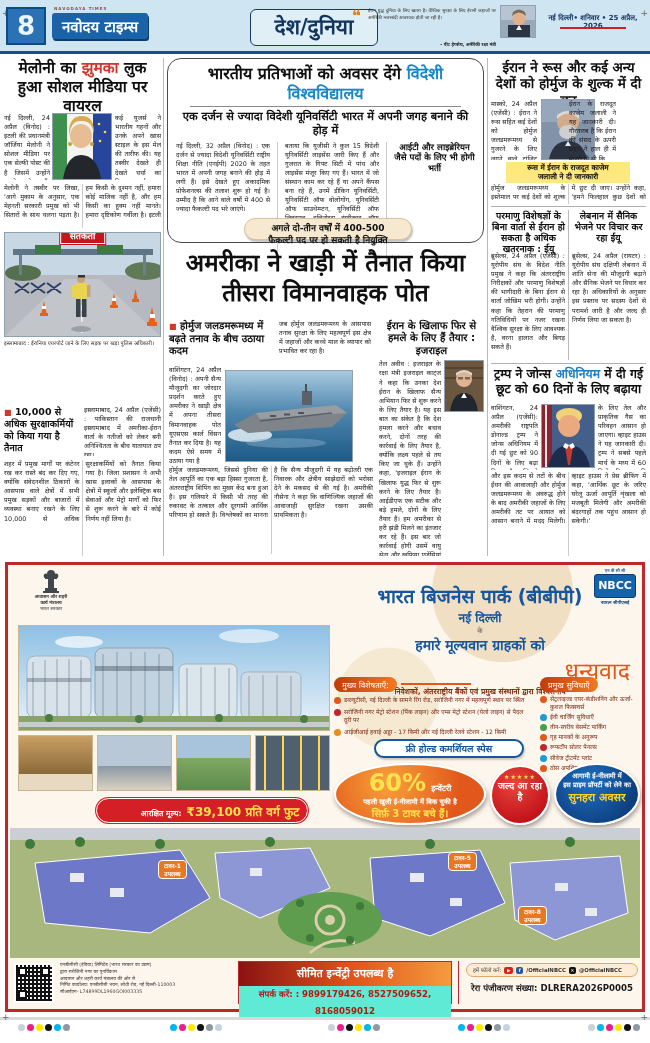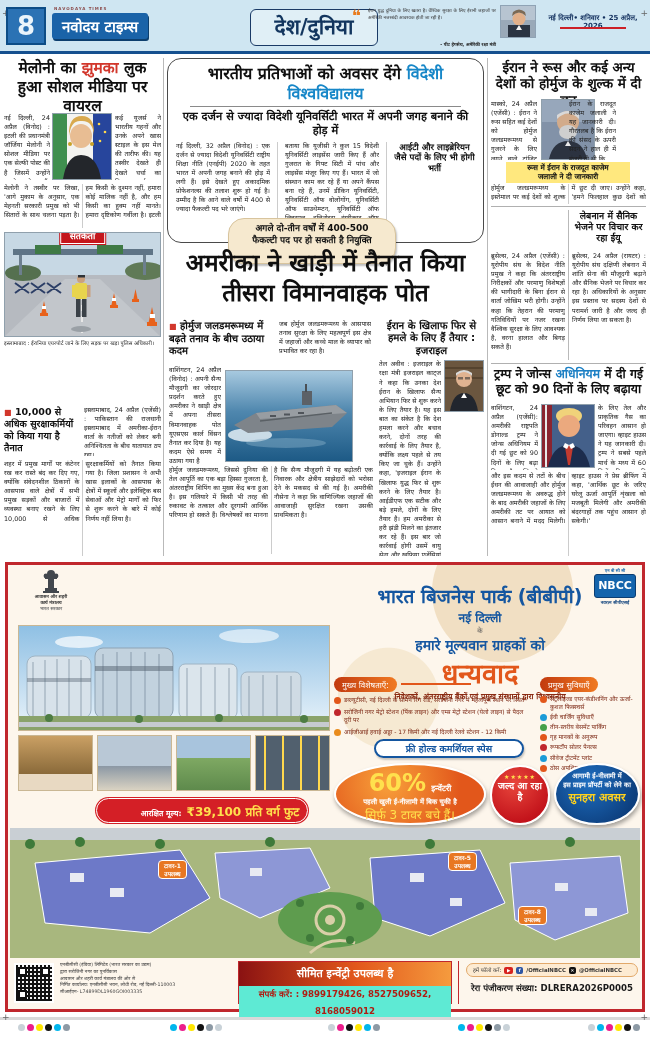--- a/index.html
+++ b/index.html
@@ -56,21 +56,21 @@
         background:#fdf6ec;
         background-image:radial-gradient(circle at 78% 6%, #f1dfc3 0, #f1dfc3 70px, transparent 71px),
                          radial-gradient(circle at 60% 30%, #f6e9d2 0, #f6e9d2 50px, transparent 51px);
   }
   .minline { font-size:4.6px; font-weight:bold; color:#3a3a3a; text-align:center; line-height:1.3; }
   .nbcc-box { background:#1464ac; border:1px solid #0c3e72; color:#fff; font-weight:bold; text-align:center; }
   .adtitle-main { font-size:19px; font-weight:bold; color:#1456a0; text-align:center; }
   .adtitle-city { font-size:12px; font-weight:bold; color:#1456a0; text-align:center; }
   .adtitle-of { font-size:7px; color:#555; text-align:center; }
   .adtitle-line { font-size:14px; font-weight:bold; color:#1456a0; text-align:center; }
-  .adtitle-thanks { font-size:27px; font-weight:bold; color:#e2571b; text-align:center; }
+  .adtitle-thanks { font-size:23px; font-weight:normal; color:#e2571b; text-align:right; }
   .adtitle-trust { font-size:7.6px; font-weight:bold; color:#8a2a12; text-align:center; }
   .feat-head { display:inline-block; background:linear-gradient(90deg,#c23a0f,#f07a22); color:#fff; font-size:8px;
                font-weight:normal; padding:2px 8px; border-radius:8px; }
   .feat-rule { display:inline-block; height:2px; background:#e2571b; vertical-align:middle; }
   .feat-item { display:flex; gap:3px; margin-top:4px; }
   .feat-ico { flex:0 0 7px; width:7px; height:7px; border-radius:50%; margin-top:1px; }
   .feat-txt { font-size:6px; line-height:1.35; color:#7a2410; }
   .ico-c1{background:#e2571b}.ico-c2{background:#c0272d}.ico-c3{background:#e98c1e}
   .ico-c4{background:#1b9bd7}.ico-c5{background:#45a049}.ico-c6{background:#e2571b}
   .freehold { background:#fff; border:2px solid #1456a0; border-radius:10px; color:#1456a0;
@@ -219,21 +219,21 @@
     <div style="height:1px;background:#8a8a8a;margin:3px 14px;"></div>
     <div class="hl" style="font-size:11.3px;">एक दर्जन से ज्यादा विदेशी यूनिवर्सिटी भारत में अपनी जगह बनाने की होड़ में</div>
     <div style="display:flex;gap:7px;margin-top:4px;position:relative;height:124px;">
       <div class="body" style="width:94px;height:124px;">नई दिल्ली, 32 अप्रैल (विनोद) : एक दर्जन से ज्यादा विदेशी यूनिवर्सिटी राष्ट्रीय शिक्षा नीति (एनईपी) 2020 के तहत भारत में अपनी जगह बनाने की होड़ में लगी हैं। इसे देखते हुए अकादमिक प्रोफेशनल्स की तलाश शुरू हो गई है। उम्मीद है कि आने वाले वर्षों में 400 से ज्यादा फैकल्टी पद भरे जाएंगे।</div>
       <div style="width:1px;background:#ccc;"></div>
       <div class="body" style="width:94px;height:124px;">बताया कि यूजीसी ने कुल 15 विदेशी यूनिवर्सिटी लाइसेंस जारी किए हैं और गुजरात के गिफ्ट सिटी में पांच और लाइसेंस मंजूर किए गए हैं। भारत में जो संस्थान काम कर रहे हैं या अपने कैंपस बना रहे हैं, उनमें डीकिन यूनिवर्सिटी, यूनिवर्सिटी ऑफ वोलोंगोंग, यूनिवर्सिटी ऑफ साउथेम्प्टन, यूनिवर्सिटी ऑफ लिवरपूल, इलिनोइस इंस्टीट्यूट ऑफ टेक्नोलॉजी, यूनिवर्सिटी</div>
       <div style="width:1px;background:#ccc;"></div>
       <div style="flex:1;">
         <div class="hl" style="font-size:8.6px;">आईटी और लाइब्रेरियन जैसे पदों के लिए भी होगी भर्ती</div>
       </div>
-      <div class="abs callout" style="left:52px;top:76px;width:168px;height:46px;">
+      <div class="abs callout" style="left:68px;top:76px;width:168px;height:22px;">
         <div>अगले दो-तीन वर्षों में 400-500</div>
         <div>फैकल्टी पद पर हो सकती है नियुक्ति</div>
       </div>
     </div>
   </div>
 
   <div class="abs" style="left:167px;top:248px;width:317px;height:308px;">
     <div class="hl" style="font-size:24px;line-height:1.25;">अमरीका ने खाड़ी में तैनात किया तीसरा विमानवाहक पोत</div>
     <div class="abs kicker" style="left:2px;top:72px;width:106px;font-size:10px;">
       <span class="sq">■</span>
@@ -298,28 +298,29 @@
     </svg>
   </div>
   <div class="abs body" style="left:569px;top:100px;width:47px;height:60px;">ईरान के राजदूत काजेम जलाली ने यह जानकारी दी। गौरतलब है कि ईरान की संसद के ऊपरी सदन ने हाल ही में मंजूरी दी थी कि</div>
   <div class="abs yellowcap" style="left:506px;top:162px;width:124px;">
     <div>रूस में ईरान के राजदूत काजेम</div>
     <div>जलाली ने दी जानकारी</div>
   </div>
   <div class="abs body cols2" style="left:491px;top:184px;width:155px;height:20px;">होर्मुज जलडमरूमध्य के इस्तेमाल पर कई देशों को शुल्क में छूट दी जाए। उन्होंने कहा, 'हमने फिलहाल कुछ देशों को छूट दी है, लेकिन मुझे नहीं पता कि भविष्य में क्या होगा।'</div>
 
   <div class="abs hdiv" style="left:491px;top:206px;width:155px;"></div>
+  <div class="abs minihead" style="left:491px;top:210px;width:75px;">परमाणु विशेषज्ञों के बिना वार्ता से ईरान हो सकता है अधिक खतरनाक : ईयू</div>
   <div class="abs minihead" style="left:571px;top:210px;width:75px;">लेबनान में सैनिक भेजने पर विचार कर रहा ईयू</div>
   <div class="abs vdiv" style="left:568px;top:210px;height:150px;"></div>
   <div class="abs body" style="left:491px;top:252px;width:74px;height:108px;">ब्रुसेल्स, 24 अप्रैल (एजेंसी) : यूरोपीय संघ के विदेश नीति प्रमुख ने कहा कि अंतरराष्ट्रीय निरीक्षकों और परमाणु विशेषज्ञों की भागीदारी के बिना ईरान से वार्ता जोखिम भरी होगी। उन्होंने कहा कि तेहरान की परमाणु गतिविधियों पर नजर रखना वैश्विक सुरक्षा के लिए आवश्यक है, वरना हालात और बिगड़ सकते हैं।</div>
   <div class="abs body" style="left:572px;top:252px;width:74px;height:108px;">ब्रुसेल्स, 24 अप्रैल (रायटर) : यूरोपीय संघ दक्षिणी लेबनान में शांति सेना की मौजूदगी बढ़ाने और सैनिक भेजने पर विचार कर रहा है। अधिकारियों के अनुसार इस प्रस्ताव पर सदस्य देशों से परामर्श जारी है और जल्द ही निर्णय लिया जा सकता है।</div>
 
   <div class="abs hdiv" style="left:491px;top:363px;width:155px;"></div>
   <div class="abs hl" style="left:491px;top:367px;width:155px;font-size:12.3px;">
-    <span>ट्रम्प ने जोन्स </span><span class="accent-blue">अधिनियम</span><span> में दी गई छूट को 90 दिनों के लिए बढ़ाया</span>
+    <span>ट्रम्प ने जोन्स </span><span class="accent-blue">अधिनियम</span><span> में दी गई छूट को 60 दिनों के लिए बढ़ाया</span>
   </div>
   <div class="abs body" style="left:491px;top:404px;width:47px;height:66px;">वाशिंगटन, 24 अप्रैल (एजेंसी): अमरीकी राष्ट्रपति डोनाल्ड ट्रम्प ने जोन्स अधिनियम में दी गई छूट को 90 दिनों के लिए बढ़ा दिया है, जिससे ईरान युद्ध के मद्देनजर गैर-अमरीकी जहाजों</div>
   <div class="abs photo" style="left:541px;top:404px;width:54px;height:64px;">
     <svg width="52" height="62" viewBox="0 0 52 62" preserveAspectRatio="none">
       <rect width="52" height="62" fill="#44608a"></rect>
       <rect x="0" y="0" width="10" height="62" fill="#8a2430"></rect>
         <rect x="3" y="0" width="2" height="62" fill="#e8e8e8"></rect>
       <ellipse cx="27" cy="11" rx="13" ry="8" fill="#f0d27a"></ellipse>
       <circle cx="27" cy="21" r="11" fill="#eba97e"></circle>
       <path d="M6 62 q5 -22 21 -22 q16 0 21 22z" fill="#1c2c4d"></path>
@@ -470,21 +471,21 @@
           <span class="feat-txt">ठोस अपशिष्ट प्रबंधन</span>
         </div>
     </div>
 
     <div class="abs freehold" style="left:366px;top:174px;width:150px;height:19px;">फ्री होल्ड कमर्शियल स्पेस</div>
 
     <div class="abs badge60" style="left:326px;top:198px;width:152px;height:62px;">
       <div style="margin-top:4px;"><span style="font-size:24px;font-weight:bold;color:#ffe14d;">60%</span>
       <span style="font-size:8px;font-weight:bold;">इन्वेंटरी</span></div>
       <div style="font-size:6.8px;font-weight:bold;">पहली खुली ई-नीलामी में बिक चुकी है</div>
-      <div style="font-size:12px;font-weight:normal;color:#ffe14d;">सिर्फ़ 3 टावर बचे हैं।</div>
+      <div style="font-size:10px;font-weight:bold;color:#ffe14d;">सिर्फ़ 3 टावर बचे हैं।</div>
     </div>
     <div class="abs coming" style="left:482px;top:200px;width:60px;height:60px;">
       <div style="font-size:6px;color:#ffe14d;margin-top:6px;letter-spacing:1px;">★★★★★</div>
       <div style="font-size:9.5px;font-weight:bold;line-height:1.2;padding:0 6px;">जल्द आ रहा है</div>
     </div>
     <div class="abs bluebadge" style="left:546px;top:198px;width:86px;height:62px;">
       <div style="font-size:6.6px;font-weight:bold;margin-top:6px;">आगामी ई-नीलामी में</div>
       <div style="font-size:6.6px;font-weight:bold;">इस प्राइम प्रॉपर्टी को लेने का</div>
       <div style="font-size:11px;font-weight:bold;color:#ffd21e;">सुनहरा अवसर</div>
     </div>

